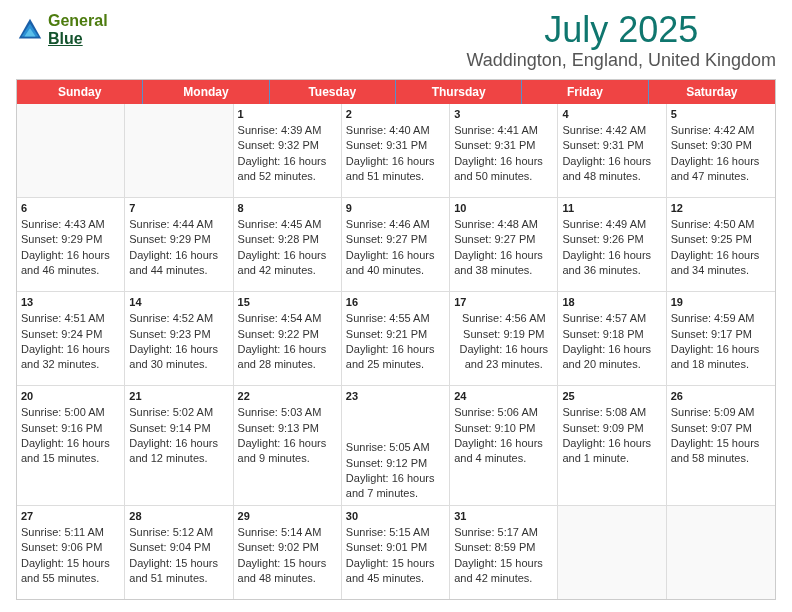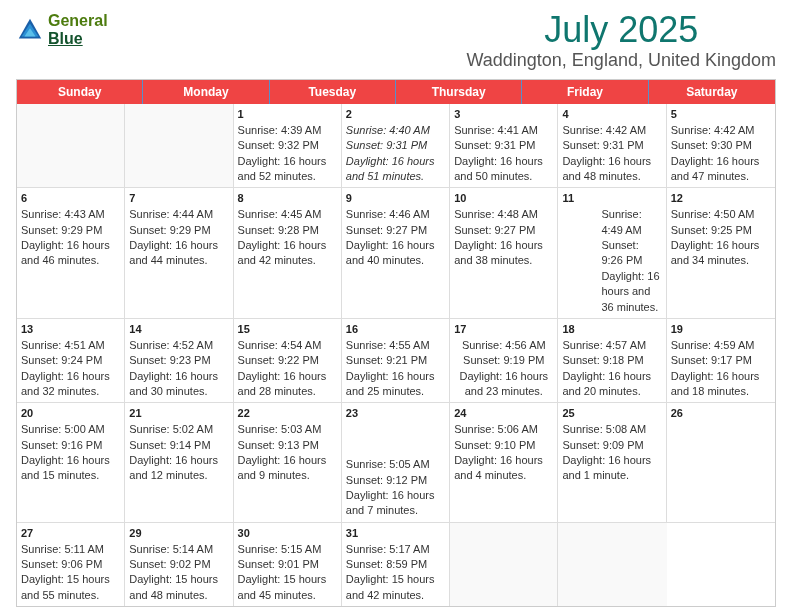--- a/index.html
+++ b/index.html
@@ -137,21 +137,21 @@
           <div class="cal-cell empty"></div>
           <div class="cal-cell empty"></div>
           <div class="cal-cell">
             <div class="day-number">1</div>
             <div class="cell-text" style="white-space: pre-line;">Sunrise: 4:39 AM
 Sunset: 9:32 PM
 Daylight: 16 hours and 52 minutes.</div>
           </div>
           <div class="cal-cell">
             <div class="day-number">2</div>
-            <div class="cell-text" style="white-space: pre-line; font-style: italic;">Sunrise: 4:40 AM
+            <div class="cell-text" style="white-space: pre-line;">Sunrise: 4:40 AM
 Sunset: 9:31 PM
 Daylight: 16 hours and 51 minutes.</div>
           </div>
           <div class="cal-cell">
             <div class="day-number">3</div>
             <div class="cell-text" style="white-space: pre-line;">Sunrise: 4:41 AM
 Sunset: 9:31 PM
 Daylight: 16 hours and 50 minutes.</div>
           </div>
           <div class="cal-cell">
@@ -193,21 +193,21 @@
 Daylight: 16 hours and 40 minutes.</div>
           </div>
           <div class="cal-cell">
             <div class="day-number">10</div>
             <div class="cell-text" style="white-space: pre-line;">Sunrise: 4:48 AM
 Sunset: 9:27 PM
 Daylight: 16 hours and 38 minutes.</div>
           </div>
           <div class="cal-cell">
             <div class="day-number">11</div>
-            <div class="cell-text" style="white-space: pre-line; margin-left: 39px;">Sunrise: 4:49 AM
+            <div class="cell-text" style="white-space: pre-line;">Sunrise: 4:49 AM
 Sunset: 9:26 PM
 Daylight: 16 hours and 36 minutes.</div>
           </div>
           <div class="cal-cell">
             <div class="day-number">12</div>
             <div class="cell-text" style="white-space: pre-line;">Sunrise: 4:50 AM
 Sunset: 9:25 PM
 Daylight: 16 hours and 34 minutes.</div>
           </div>
         </div>
@@ -287,28 +287,37 @@
 Daylight: 16 hours and 4 minutes.</div>
           </div>
           <div class="cal-cell">
             <div class="day-number">25</div>
             <div class="cell-text" style="white-space: pre-line;">Sunrise: 5:08 AM
 Sunset: 9:09 PM
 Daylight: 16 hours and 1 minute.</div>
           </div>
           <div class="cal-cell">
             <div class="day-number">26</div>
+            <div class="cell-text" style="white-space: pre-line;">Sunrise: 5:09 AM
+Sunset: 9:07 PM
+Daylight: 15 hours and 58 minutes.</div>
           </div>
         </div>
         <div class="cal-row">
           <div class="cal-cell">
             <div class="day-number">27</div>
             <div class="cell-text" style="white-space: pre-line;">Sunrise: 5:11 AM
 Sunset: 9:06 PM
 Daylight: 15 hours and 55 minutes.</div>
+          </div>
+          <div class="cal-cell">
+            <div class="day-number">28</div>
+            <div class="cell-text" style="white-space: pre-line;">Sunrise: 5:12 AM
+Sunset: 9:04 PM
+Daylight: 15 hours and 51 minutes.</div>
           </div>
           <div class="cal-cell">
             <div class="day-number">29</div>
             <div class="cell-text" style="white-space: pre-line;">Sunrise: 5:14 AM
 Sunset: 9:02 PM
 Daylight: 15 hours and 48 minutes.</div>
           </div>
           <div class="cal-cell">
             <div class="day-number">30</div>
             <div class="cell-text" style="white-space: pre-line;">Sunrise: 5:15 AM

